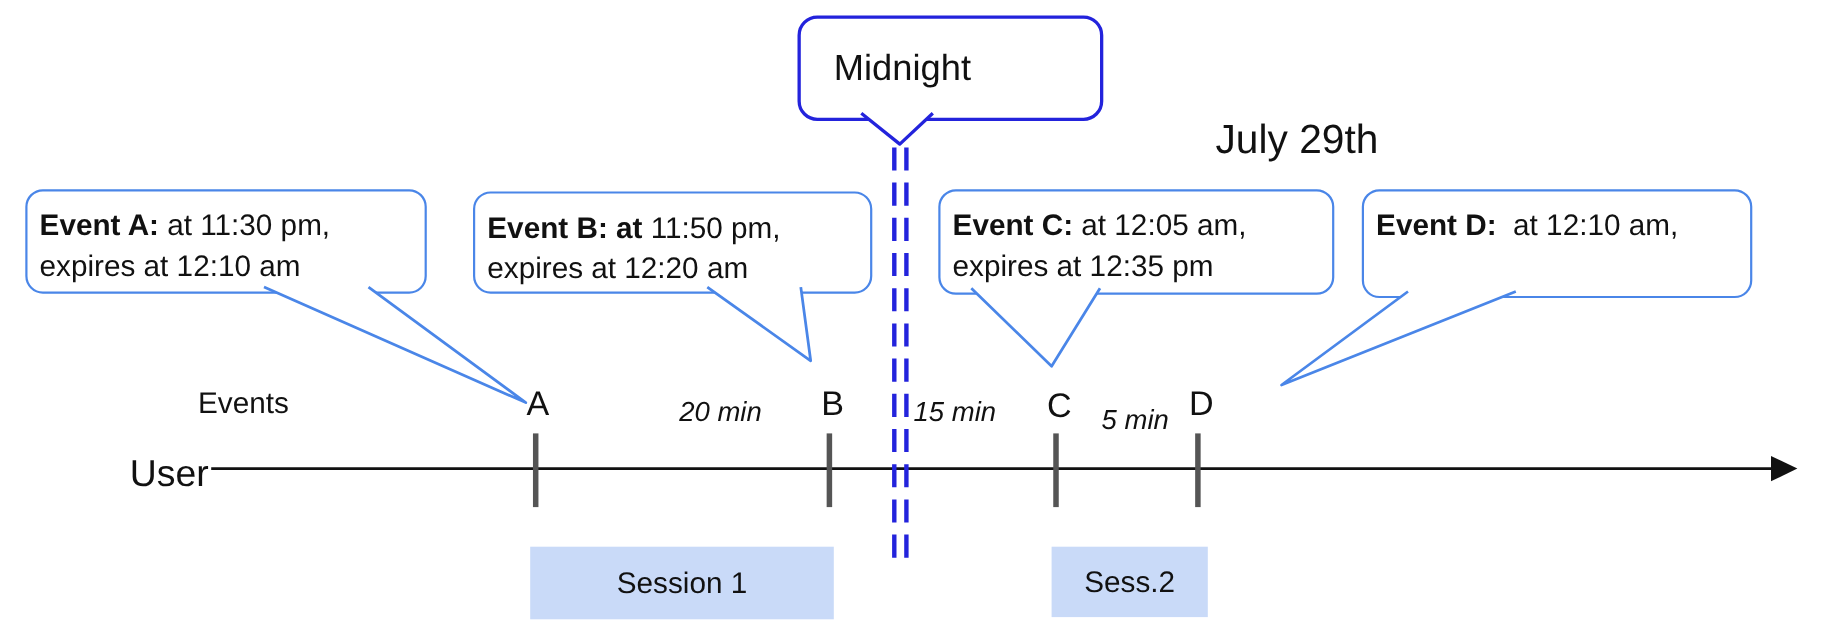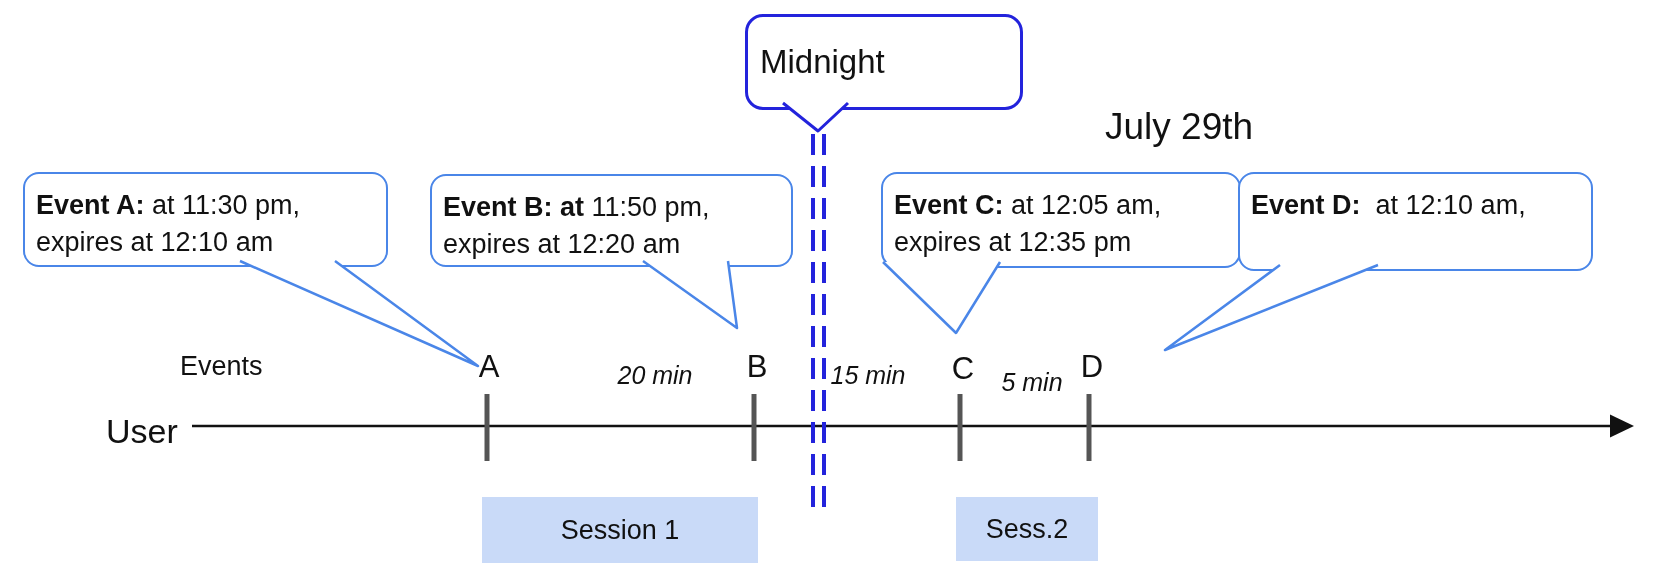--- a/index.html
+++ b/index.html
@@ -9,21 +9,21 @@
     background:#fff;
     overflow:hidden;
     font-family:"Liberation Sans","DejaVu Sans",sans-serif;
     color:var(--text,#111);
   }
   .layer{position:absolute;left:0;top:0;pointer-events:none;}
   .abs{position:absolute;white-space:nowrap;}
 
   .day-title{font-size:37px;}
   .axis-label{font-size:27px;}
-  .user-label{font-size:34px;}
+  .user-label{font-size:34px;margin-left:12px;}
   .tick-letter{font-size:31px;transform:translateX(-50%);}
   .gap-label{font-size:25px;transform:translateX(-50%);font-style:italic;}
 
   .callout{
     position:absolute;
     background:#fff;
     border:2.5px solid var(--cblue,#4a86e8);
     border-radius:16px;
     box-sizing:border-box;
     z-index:1;
@@ -31,27 +31,27 @@
   .callout-text{
     padding:13px 10px 0 11px;
     font-size:27px;
     line-height:37px;
     white-space:pre-wrap;
   }
   .b{font-weight:bold;}
 
   .midnight-bubble{
     position:absolute;
-    left:745px;top:14px;width:278px;height:96px;
+    left:725px;top:14px;width:278px;height:96px;
     background:#fff;
     border:3px solid var(--mblue,#2323dc);
     border-radius:18px;
     box-sizing:border-box;
     display:flex;align-items:center;
-    padding-left:12px;
+    padding-left:30px;
     font-size:33px;
     z-index:1;
   }
 
   .session-box{
     position:absolute;
     background:var(--sessfill,#c9daf8);
     display:flex;align-items:center;justify-content:center;
     font-size:27px;
     z-index:1;
@@ -88,21 +88,21 @@
   </div>
 
   <div class="callout" style="left:23px;top:172px;width:365px;height:95px;">
     <div class="callout-text"><span class="b">Event A:</span><span> at 11:30 pm,</span><br><span>expires at 12:10 am</span></div>
   </div>
 
   <div class="callout" style="left:430px;top:174px;width:363px;height:93px;">
     <div class="callout-text"><span class="b">Event B: at</span><span> 11:50 pm,</span><br><span>expires at 12:20 am</span></div>
   </div>
 
-  <div class="callout" style="left:853px;top:172px;width:360px;height:96px;margin-left:28px;">
+  <div class="callout" style="left:853px;top:172px;width:360px;height:96px;">
     <div class="callout-text"><span class="b">Event C:</span><span> at 12:05 am,</span><br><span>expires at 12:35 pm</span></div>
   </div>
 
   <div class="callout" style="left:1238px;top:172px;width:355px;height:99px;">
     <div class="callout-text"><span class="b">Event D:</span><span>  at 12:10 am,</span><br></div>
   </div>
 
   <svg class="layer" width="1668" height="578" viewBox="0 0 1668 578" style="z-index:2;">
     <path class="mtail" d="M783,103 L818,131 L848,103"></path>
     <path class="tail" d="M240,261 L478,366 L335,261"></path>

